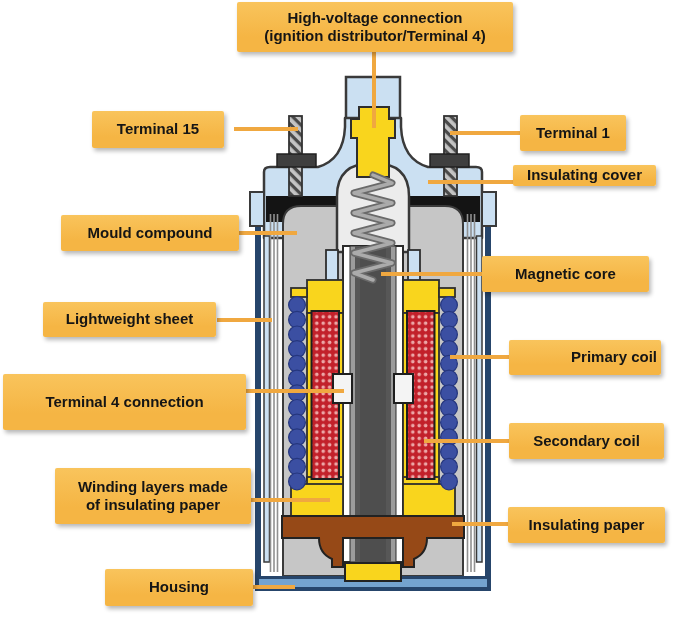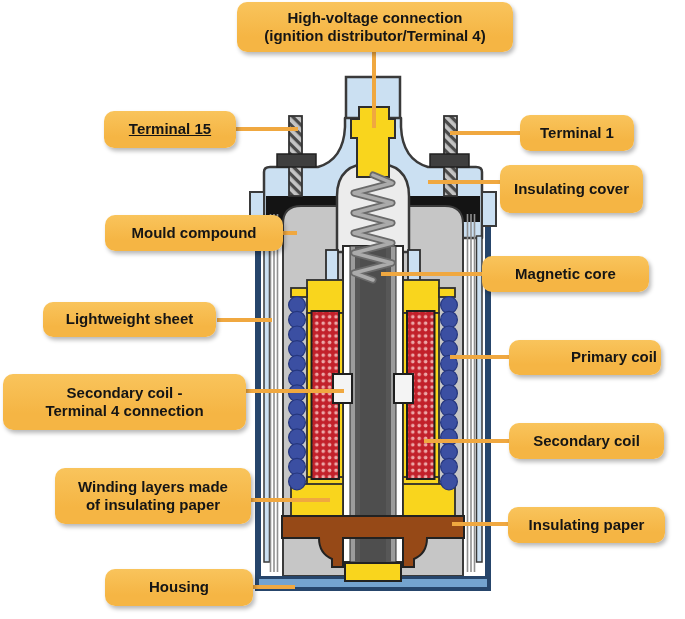--- a/index.html
+++ b/index.html
@@ -2,21 +2,21 @@
 <html style="--background: #FFFFFF; --label_bg: #F5B544; --label_text: #151515; --leader: #F0A840; --cover_blue: #CBE0F2; --housing_navy: #26456B; --housing_band: #74A3CF; --coil_yellow: #F9D51D; --winding_red: #C2202A; --winding_dot: #ECA6A6; --primary_blue: #3B4FA2; --insulating_brown: #964917; --compound_gray: #C6C6C6; --core_gray: #575757;"><head>
 <meta charset="utf-8">
 <style>
   html,body{margin:0;padding:0;background:#fff;}
   #stage{position:relative;width:685px;height:619px;background:var(--background,#fff);
          font-family:"Liberation Sans",sans-serif;overflow:hidden;}
   #stage svg{position:absolute;left:0;top:0;}
   .label{position:absolute;box-sizing:border-box;display:flex;flex-direction:column;
          align-items:center;justify-content:center;text-align:center;
          background:linear-gradient(180deg,#F9C45C 0%,var(--label_bg,#F5B544) 70%);
-         border-radius:10px;box-shadow:2px 3px 4px rgba(0,0,0,0.28);
+         border-radius:2px;box-shadow:2px 3px 4px rgba(0,0,0,0.28);
          color:var(--label_text,#151515);font-weight:bold;font-size:15px;line-height:1.22;
          padding:2px 4px;}
   .label span{display:block;white-space:nowrap;}
 </style>
 </head>
 <body>
 
 <div id="stage">
 
 <svg width="685" height="619" viewBox="0 0 685 619">
@@ -166,43 +166,42 @@
     <line x1="244" y1="500" x2="330" y2="500"></line>
     <line x1="452" y1="524" x2="510" y2="524"></line>
     <line x1="232" y1="587" x2="295" y2="587"></line>
   </g>
 </svg>
 
 <div class="label" style="left:237px;top:2px;width:276px;height:50px;">
   <span>High-voltage connection</span>
   <span>(ignition distributor/Terminal 4)</span>
 </div>
-<div class="label" style="left:104px;top:111px;width:132px;height:37px;text-decoration:underline;">
+<div class="label" style="left:92px;top:111px;width:132px;height:37px;">
   <span>Terminal 15</span>
 </div>
-<div class="label" style="left:520px;top:115px;width:114px;height:36px;">
+<div class="label" style="left:520px;top:115px;width:106px;height:36px;">
   <span>Terminal 1</span>
 </div>
-<div class="label" style="left:500px;top:165px;width:143px;height:48px;">
+<div class="label" style="left:513px;top:165px;width:143px;height:21px;">
   <span>Insulating cover</span>
 </div>
-<div class="label" style="left:61px;top:215px;width:178px;height:36px;margin-left:44px;">
+<div class="label" style="left:61px;top:215px;width:178px;height:36px;">
   <span>Mould compound</span>
 </div>
 <div class="label" style="left:482px;top:256px;width:167px;height:36px;">
   <span>Magnetic core</span>
 </div>
 <div class="label" style="left:43px;top:302px;width:173px;height:35px;">
   <span>Lightweight sheet</span>
 </div>
 <div class="label" style="left:509px;top:340px;width:152px;height:35px;align-items:flex-end;">
   <span>Primary coil</span>
 </div>
 <div class="label" style="left:3px;top:374px;width:243px;height:56px;">
-  <span>Secondary coil -</span>
   <span>Terminal 4 connection</span>
 </div>
 <div class="label" style="left:509px;top:423px;width:155px;height:36px;">
   <span>Secondary coil</span>
 </div>
 <div class="label" style="left:55px;top:468px;width:196px;height:56px;">
   <span>Winding layers made</span>
   <span>of insulating paper</span>
 </div>
 <div class="label" style="left:508px;top:507px;width:157px;height:36px;">

